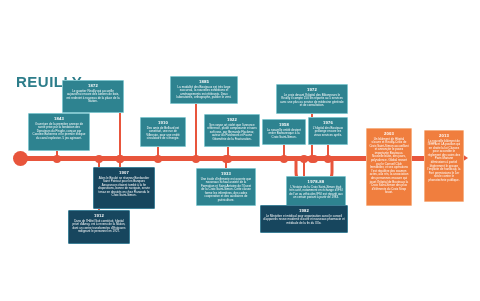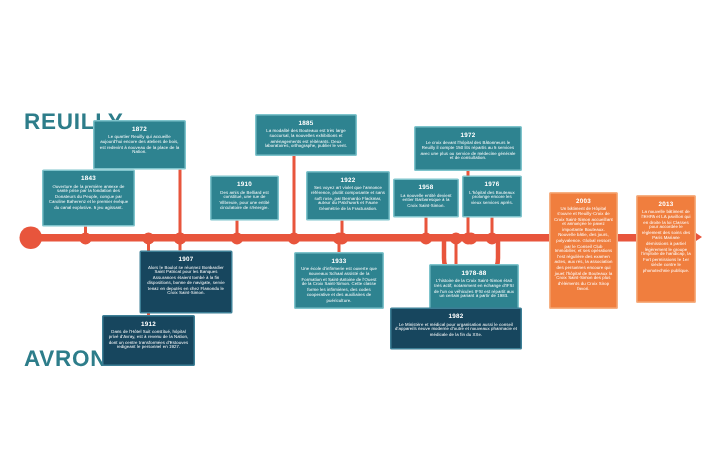--- a/index.html
+++ b/index.html
@@ -120,21 +120,20 @@
     background: #f07e3e;
     border: 1px solid #f6b184;
   }
 </style>
 </head>
 <body>
 
 <div id="canvas">
 
   <div class="heading" id="heading-reuilly">REUILLY</div>
-  <div class="heading" id="heading-avron">AVRON</div>
 
   <div class="axis-line"></div>
   <div class="axis-start-dot"></div>
   <div class="axis-arrow"></div>
 
   <svg class="loop-svg" viewBox="0 0 480 301" xmlns="http://www.w3.org/2000/svg">
     <path d="M296 158 L296 172 Q296 184 308 184 L320 184 Q332 184 332 172 L332 158" fill="none" stroke="#e8553c" stroke-width="3"></path>
   </svg>
 
   <div id="nodes">

